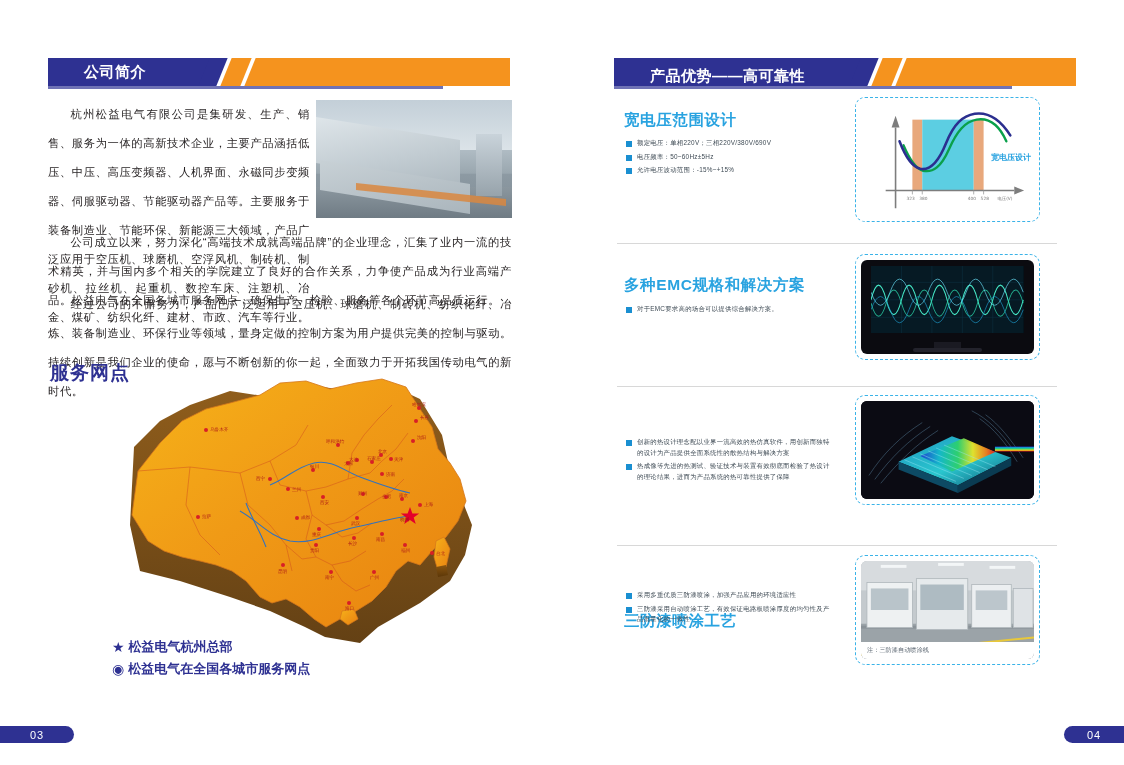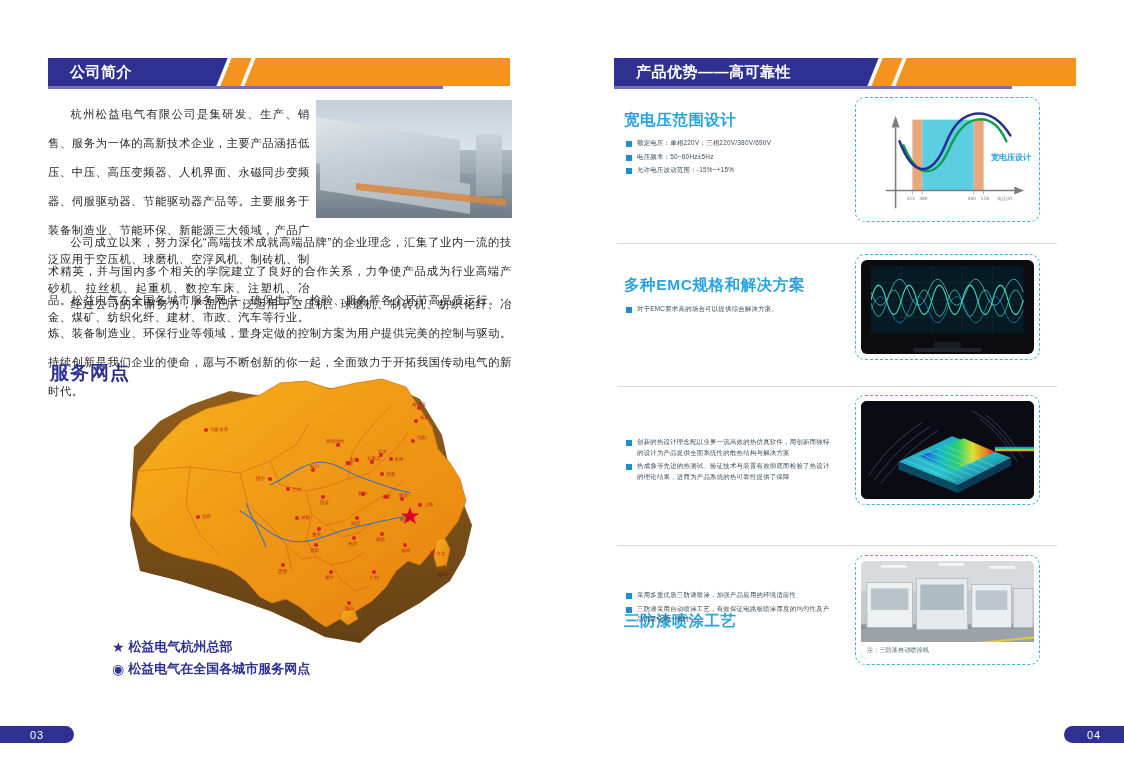--- a/index.html
+++ b/index.html
@@ -8,21 +8,21 @@
     background: #ffffff;
     font-family: "Liberation Sans", "DejaVu Sans", sans-serif;
     overflow: hidden;
   }
   .spread { position: relative; width: 1124px; height: 765px; background:#fff; }
 
   
   .banner { position: absolute; height: 28px; display:flex; align-items:stretch; }
   .banner .bar {
     background:#2e3192; color:#fff; display:flex; align-items:center;
-    padding-left:22px; font-size:15px; font-weight:700; letter-spacing:.5px;
+    padding-left:36px; font-size:15px; font-weight:700; letter-spacing:.5px;
     position:relative;
   }
   .banner .bar::after{
     content:""; position:absolute; right:-14px; top:0; width:28px; height:100%;
     background:#2e3192; transform: skewX(-22deg);
   }
   .banner .gapslash{ width:18px; background:#fff; }
   .banner .orange{
     background:#f5931e; position:relative; flex:1;
   }
@@ -305,21 +305,21 @@
         <span>松益电气在全国各城市服务网点</span>
       </div>
     </div>
 
     <div class="pagenum left">03</div>
   </div>
 
   <div class="right-page">
 
     <div class="banner" style="left:52px; top:58px; width:462px;">
-      <div class="bar" style="width:255px;">
+      <div class="bar" style="width:255px;align-items:flex-end;">
         <span>产品优势——高可靠性</span>
       </div>
       <div class="gapslash"></div>
       <div class="orange"></div>
     </div>
     <div class="banner-underline" style="left:52px; top:86px; width:398px;"></div>
 
     <div class="feature" style="top:105px; height:120px;">
       <div class="feat-title" style="left:62px; top:5px;">宽电压范围设计</div>
       <ul class="bullets" style="left:64px; top:33px; width:205px;">

